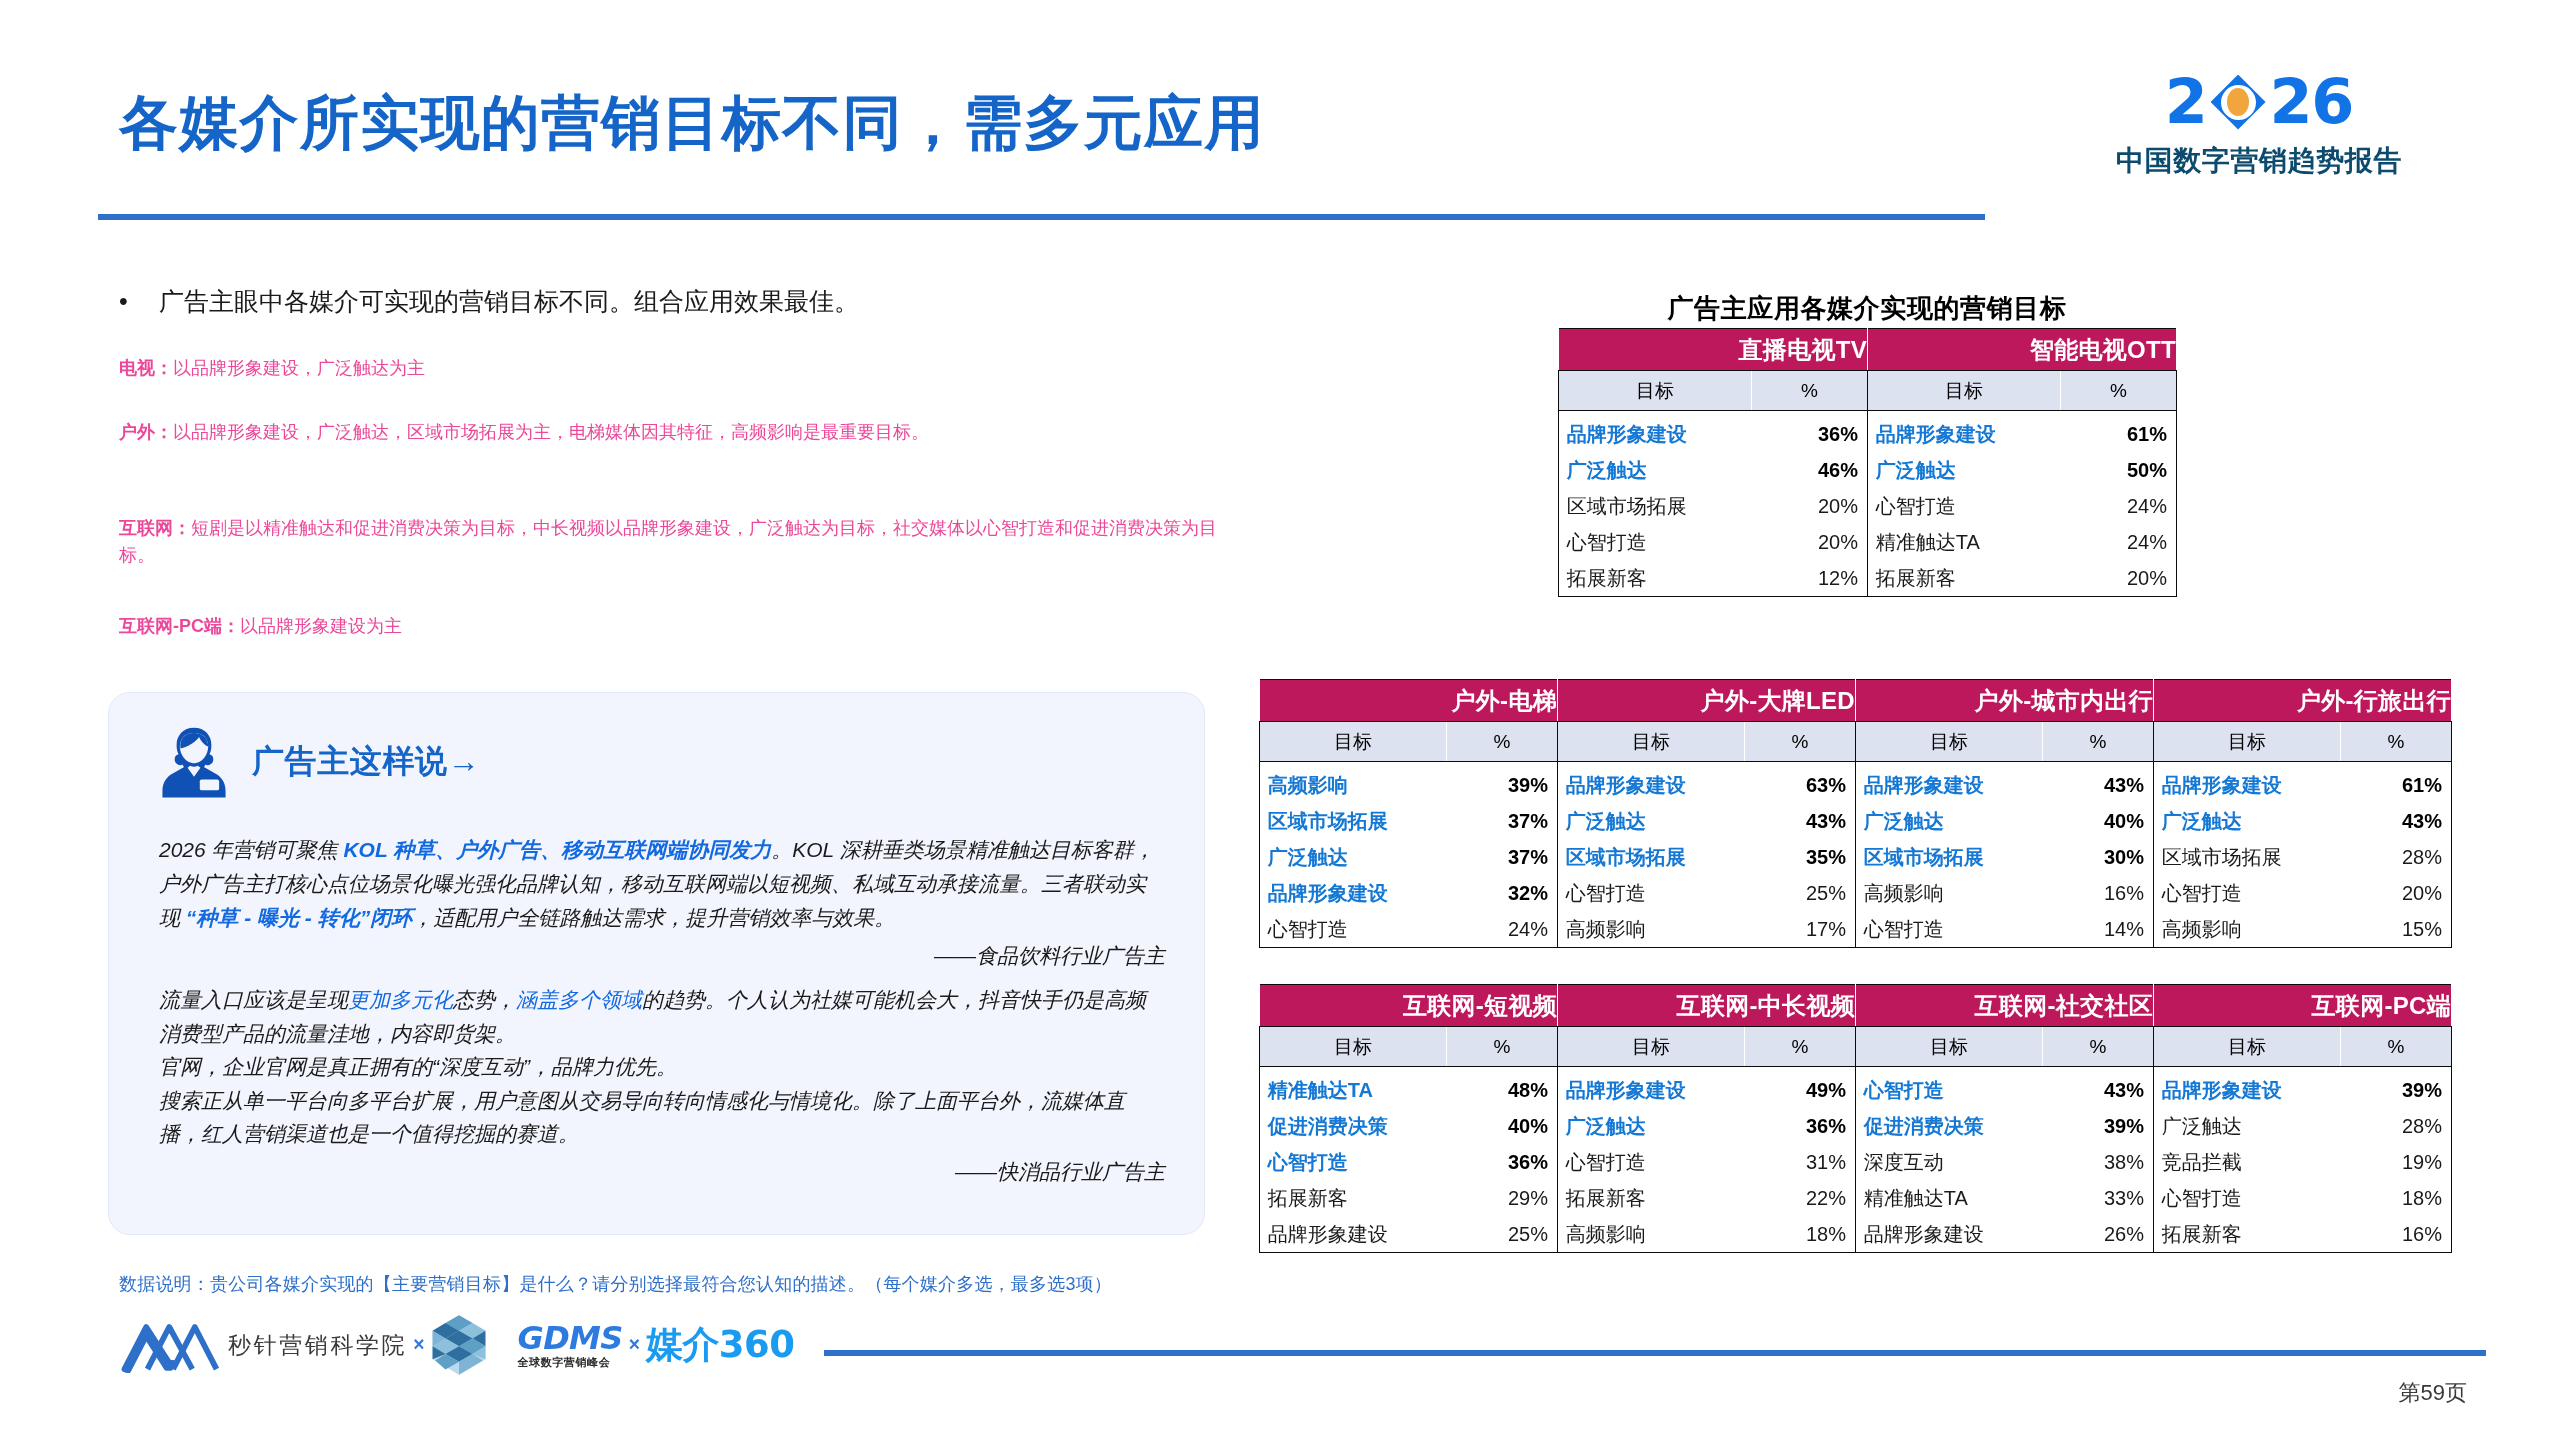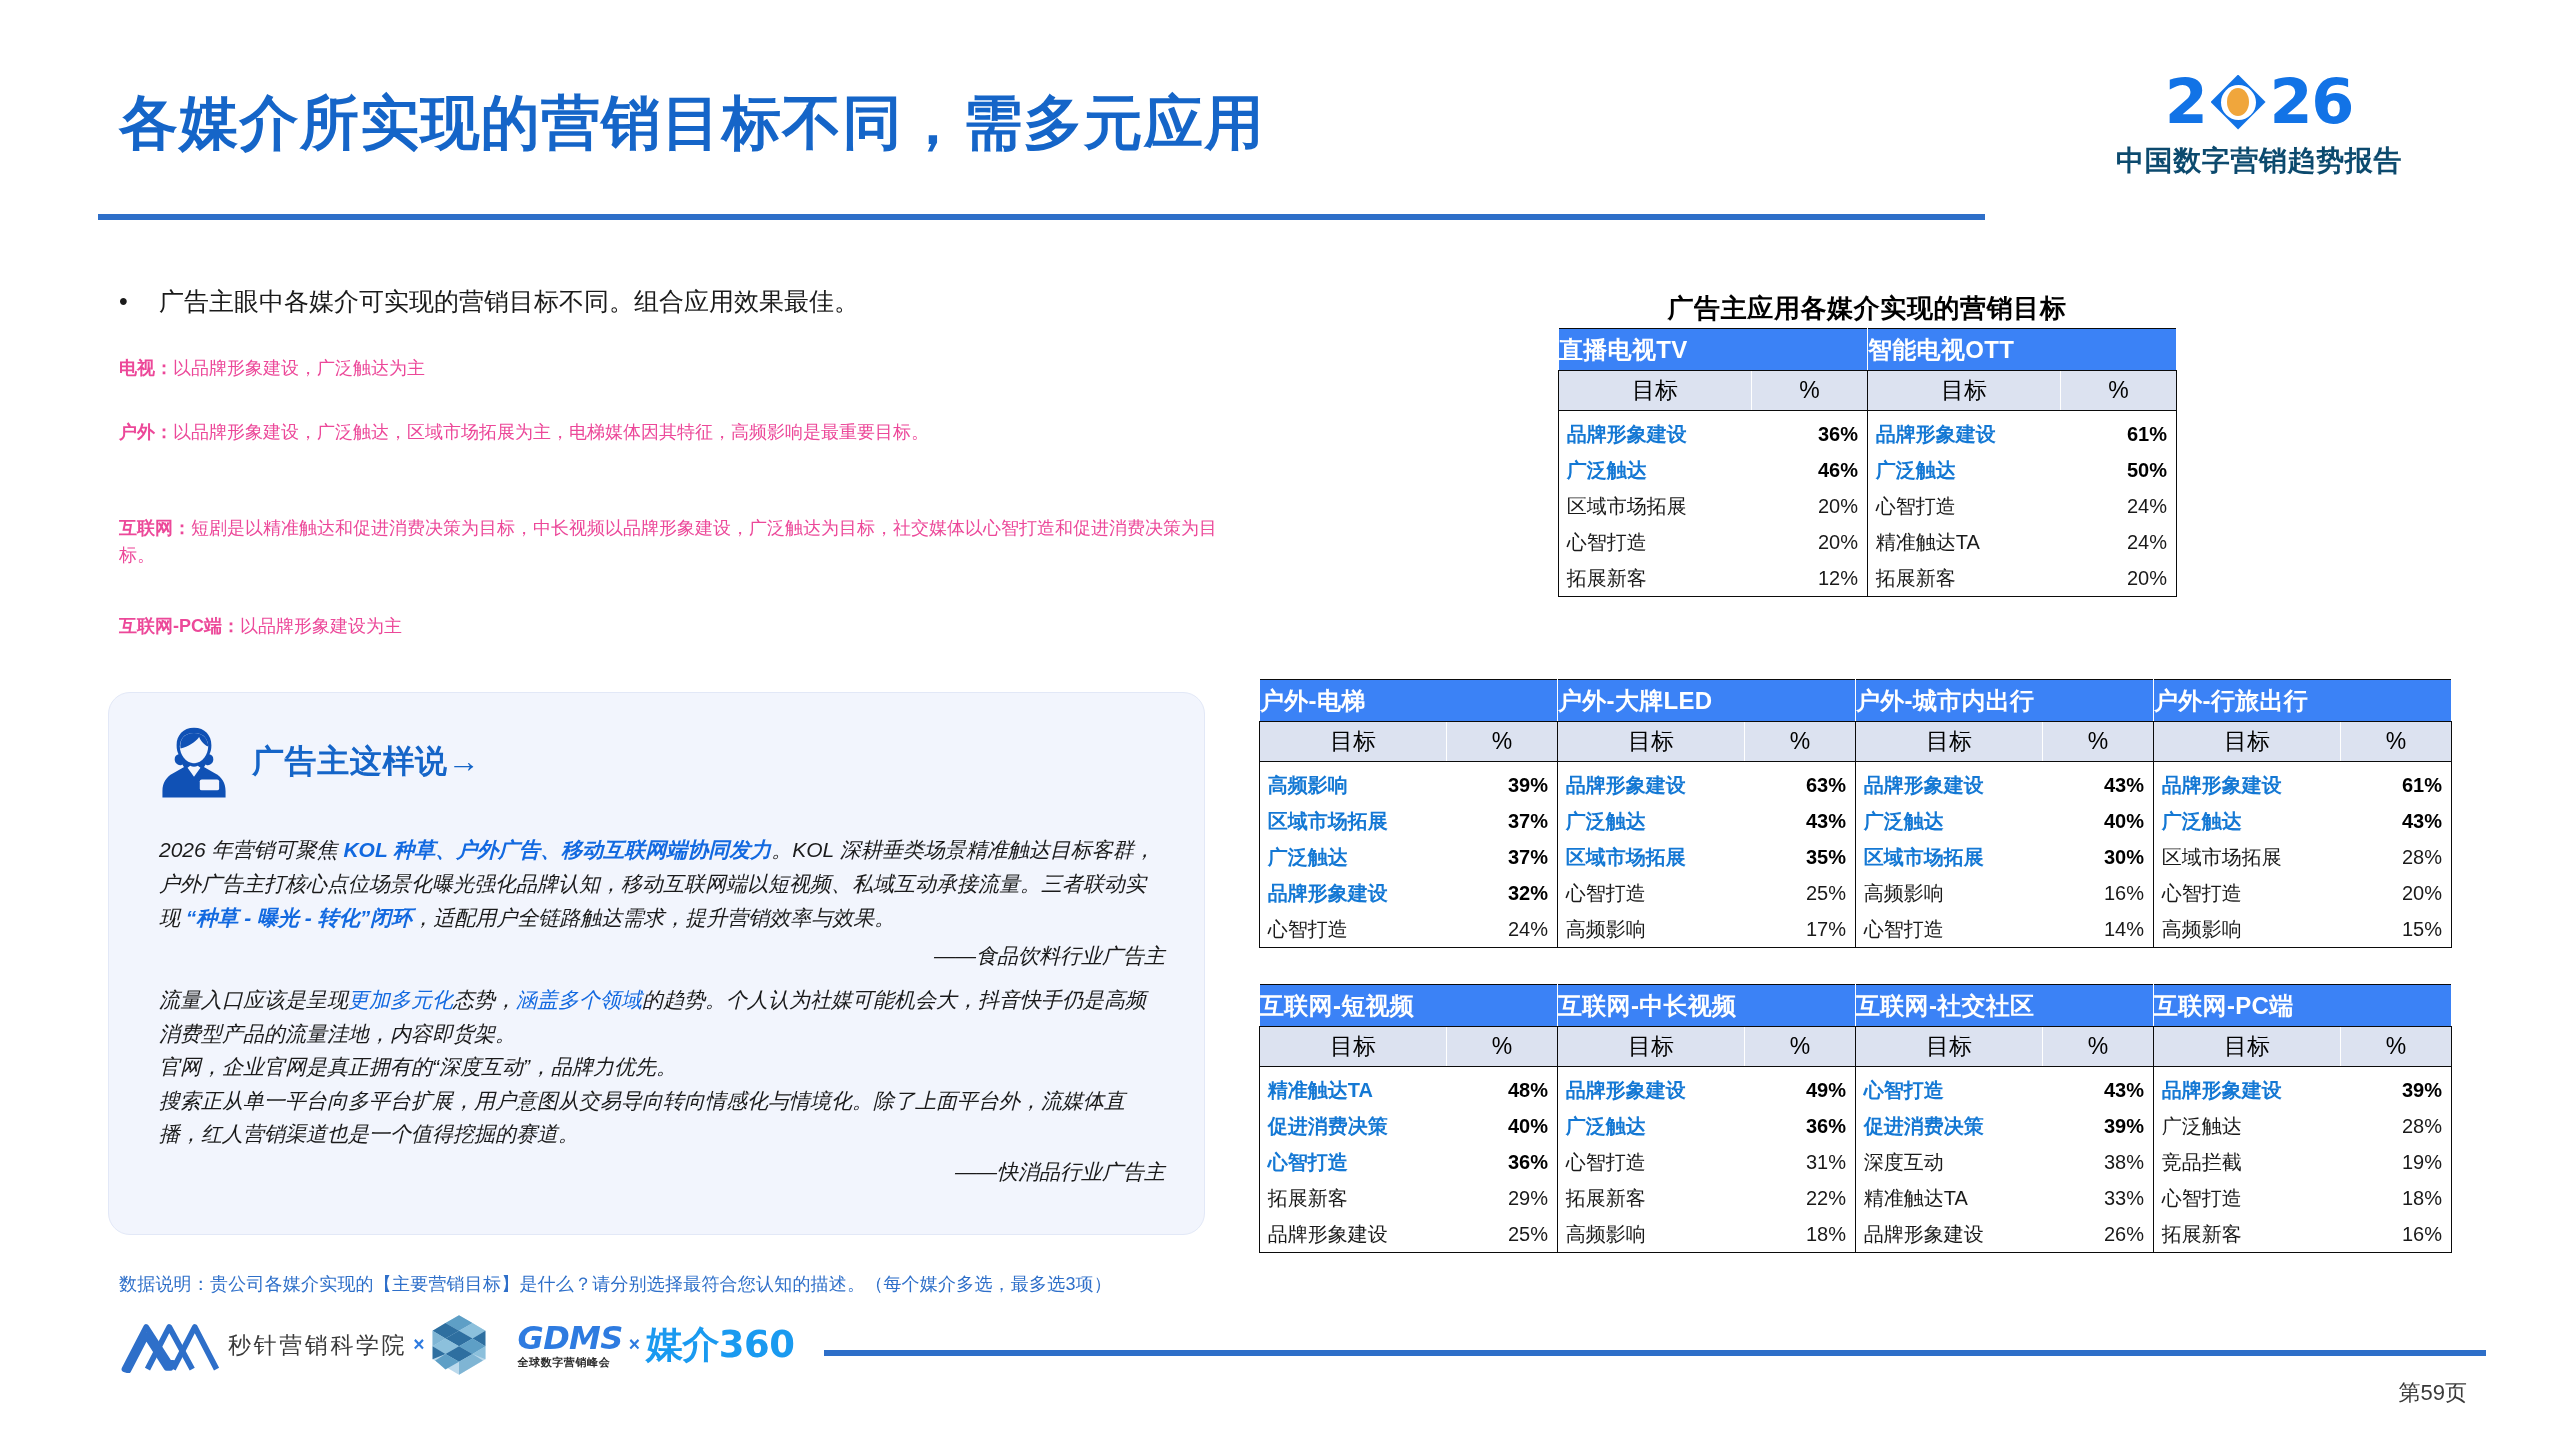--- a/index.html
+++ b/index.html
@@ -103,28 +103,28 @@
   .tbl-title{
     position:absolute;font-size:26px;font-weight:bold;color:#000;
     text-align:center;letter-spacing:0.6px;
   }
   table.grid{
     position:absolute;border-collapse:collapse;table-layout:fixed;
     font-size:20px;color:#000;
   }
   table.grid th,table.grid td{padding:0;margin:0;}
   .hdr-media{
-    background:#3b82f6;color:#fff;font-weight:bold;text-align:left;
+    background:#be185d;color:#fff;font-weight:bold;text-align:right;
     font-size:24px;letter-spacing:0.3px;
     border-left:1.9px solid #fff;border-right:1.9px solid #fff;
     border-bottom:1.9px solid #0b0b0b;
   }
   .hdr-sub{
     background:#DCE2F0;color:#000;text-align:center;font-weight:normal;
-    font-size:23px;border-bottom:1.9px solid #0b0b0b;
+    font-size:19px;border-bottom:1.9px solid #0b0b0b;
   }
   .hdr-sub.sep{border-left:1.9px solid #fff;}
   .hdr-sub.gapL{border-left:1.9px solid #0b0b0b;}
   .cell-goal{
     text-align:left;padding-left:7.7px !important;white-space:nowrap;
   }
   .cell-pct{
     text-align:right;padding-right:9px !important;white-space:nowrap;
   }
   .cell-goal.gapL,.cell-pct.gapL{border-left:1.9px solid #0b0b0b;}

